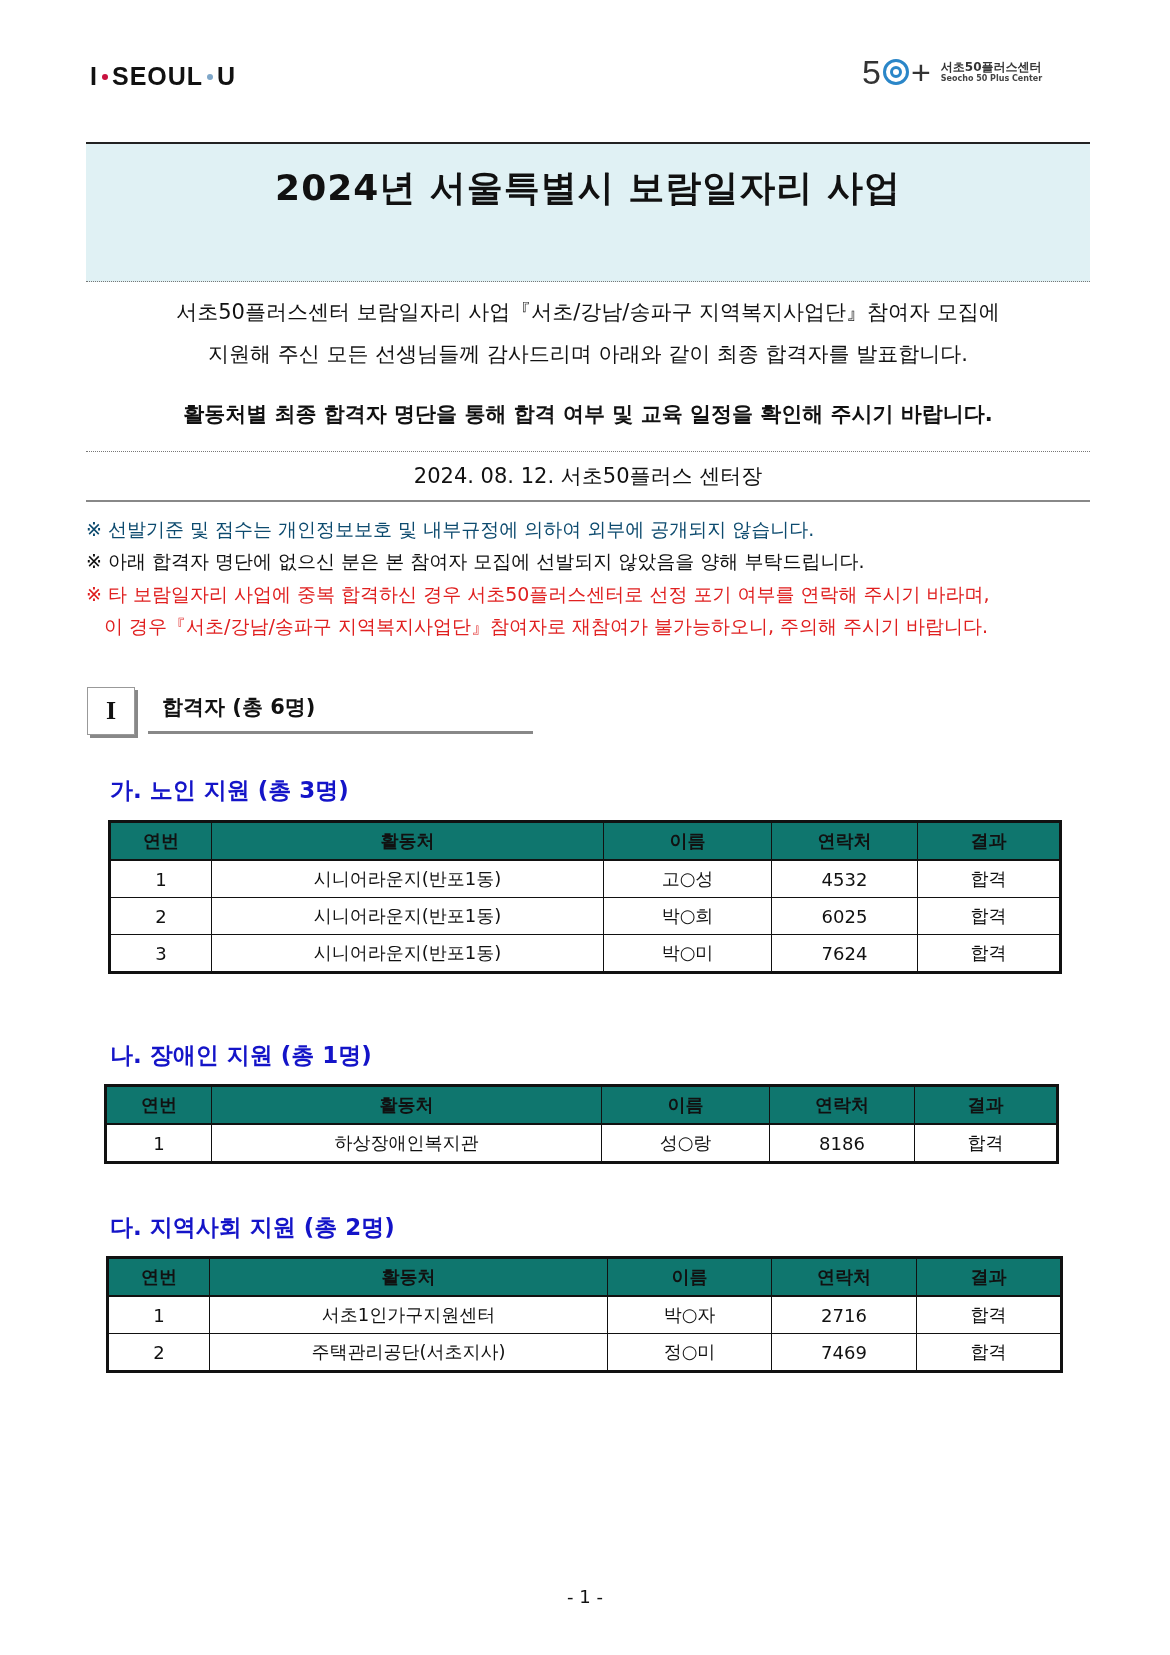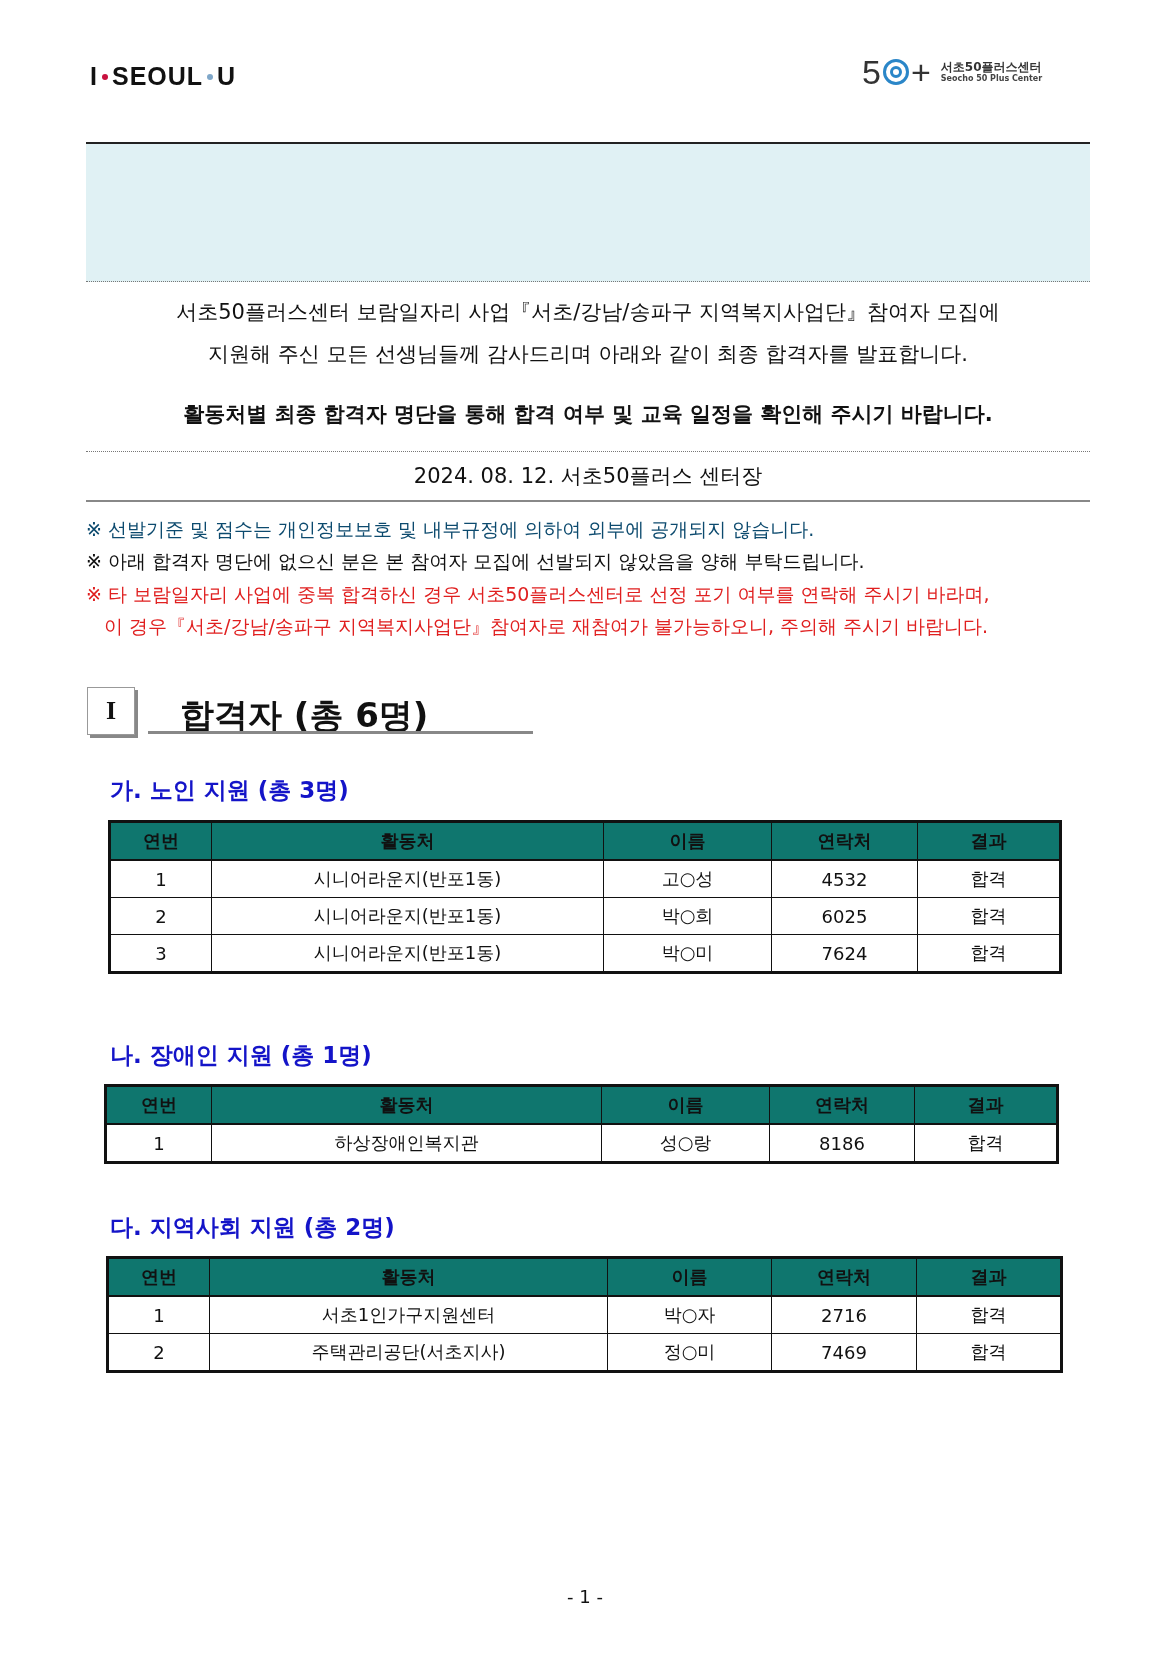--- a/index.html
+++ b/index.html
@@ -39,21 +39,21 @@
   .n-green { color: #0c4a6e; top: 517px; }
   .n-black { color: #111; top: 549px; }
   .n-red1 { color: #e02020; top: 582px; }
   .n-red2 { color: #e02020; top: 614px; left: 104px; }
 
   
   .sec-box { left: 87px; top: 687px; width: 48px; height: 48px; border: 1px solid #999;
              box-shadow: 3px 3px 0 #888; background: #fff; box-sizing: border-box;
              display: flex; align-items: center; justify-content: center;
              font-family: "Liberation Serif", serif; font-weight: bold; font-size: 26px; }
-  .sec-title { left: 180px; top: 693px; font-size: 34px; font-weight: bold; }
+  .sec-title { left: 162px; top: 693px; font-size: 21px; font-weight: bold; }
   .sec-underline { left: 148px; top: 731px; width: 385px; border-top: 3px solid #888; }
 
   .sub-h { font-size: 23px; font-weight: bold; color: #1414c8; }
 
   table.res { position: absolute; border-collapse: collapse; border: 3px solid #111; font-size: 18px; }
   table.res th, table.res td { border: 1.5px solid #111; text-align: center; height: 36px; padding: 0; }
   table.res th { background: #0f766e; font-weight: bold; font-size: 18px; border-bottom: 2.5px solid #111; }
 
   .page-num { left: 0; width: 1170px; top: 1586px; text-align: center; font-size: 18px; }
 </style>
@@ -74,20 +74,21 @@
       <span class="inner"></span>
     </span>
   <span class="big">+</span>
   <div class="txt">
     <div class="ko">서초50플러스센터</div>
     <div class="en">Seocho 50 Plus Center</div>
   </div>
 </div>
 
 <div class="abs title-box">
+  <div class="l1">2024년 서울특별시 보람일자리 사업</div>
 </div>
 
 <div class="abs intro intro-1">서초50플러스센터 보람일자리 사업『서초/강남/송파구 지역복지사업단』참여자 모집에</div>
 <div class="abs intro intro-2">지원해 주신 모든 선생님들께 감사드리며 아래와 같이 최종 합격자를 발표합니다.</div>
 <div class="abs intro intro-bold">활동처별 최종 합격자 명단을 통해 합격 여부 및 교육 일정을 확인해 주시기 바랍니다.</div>
 <div class="abs dotline" style="top:451px"></div>
 <div class="abs date-line">2024. 08. 12. 서초50플러스 센터장</div>
 <div class="abs solid-line"></div>
 
 <div class="abs notice n-green">※ 선발기준 및 점수는 개인정보보호 및 내부규정에 의하여 외부에 공개되지 않습니다.</div>

